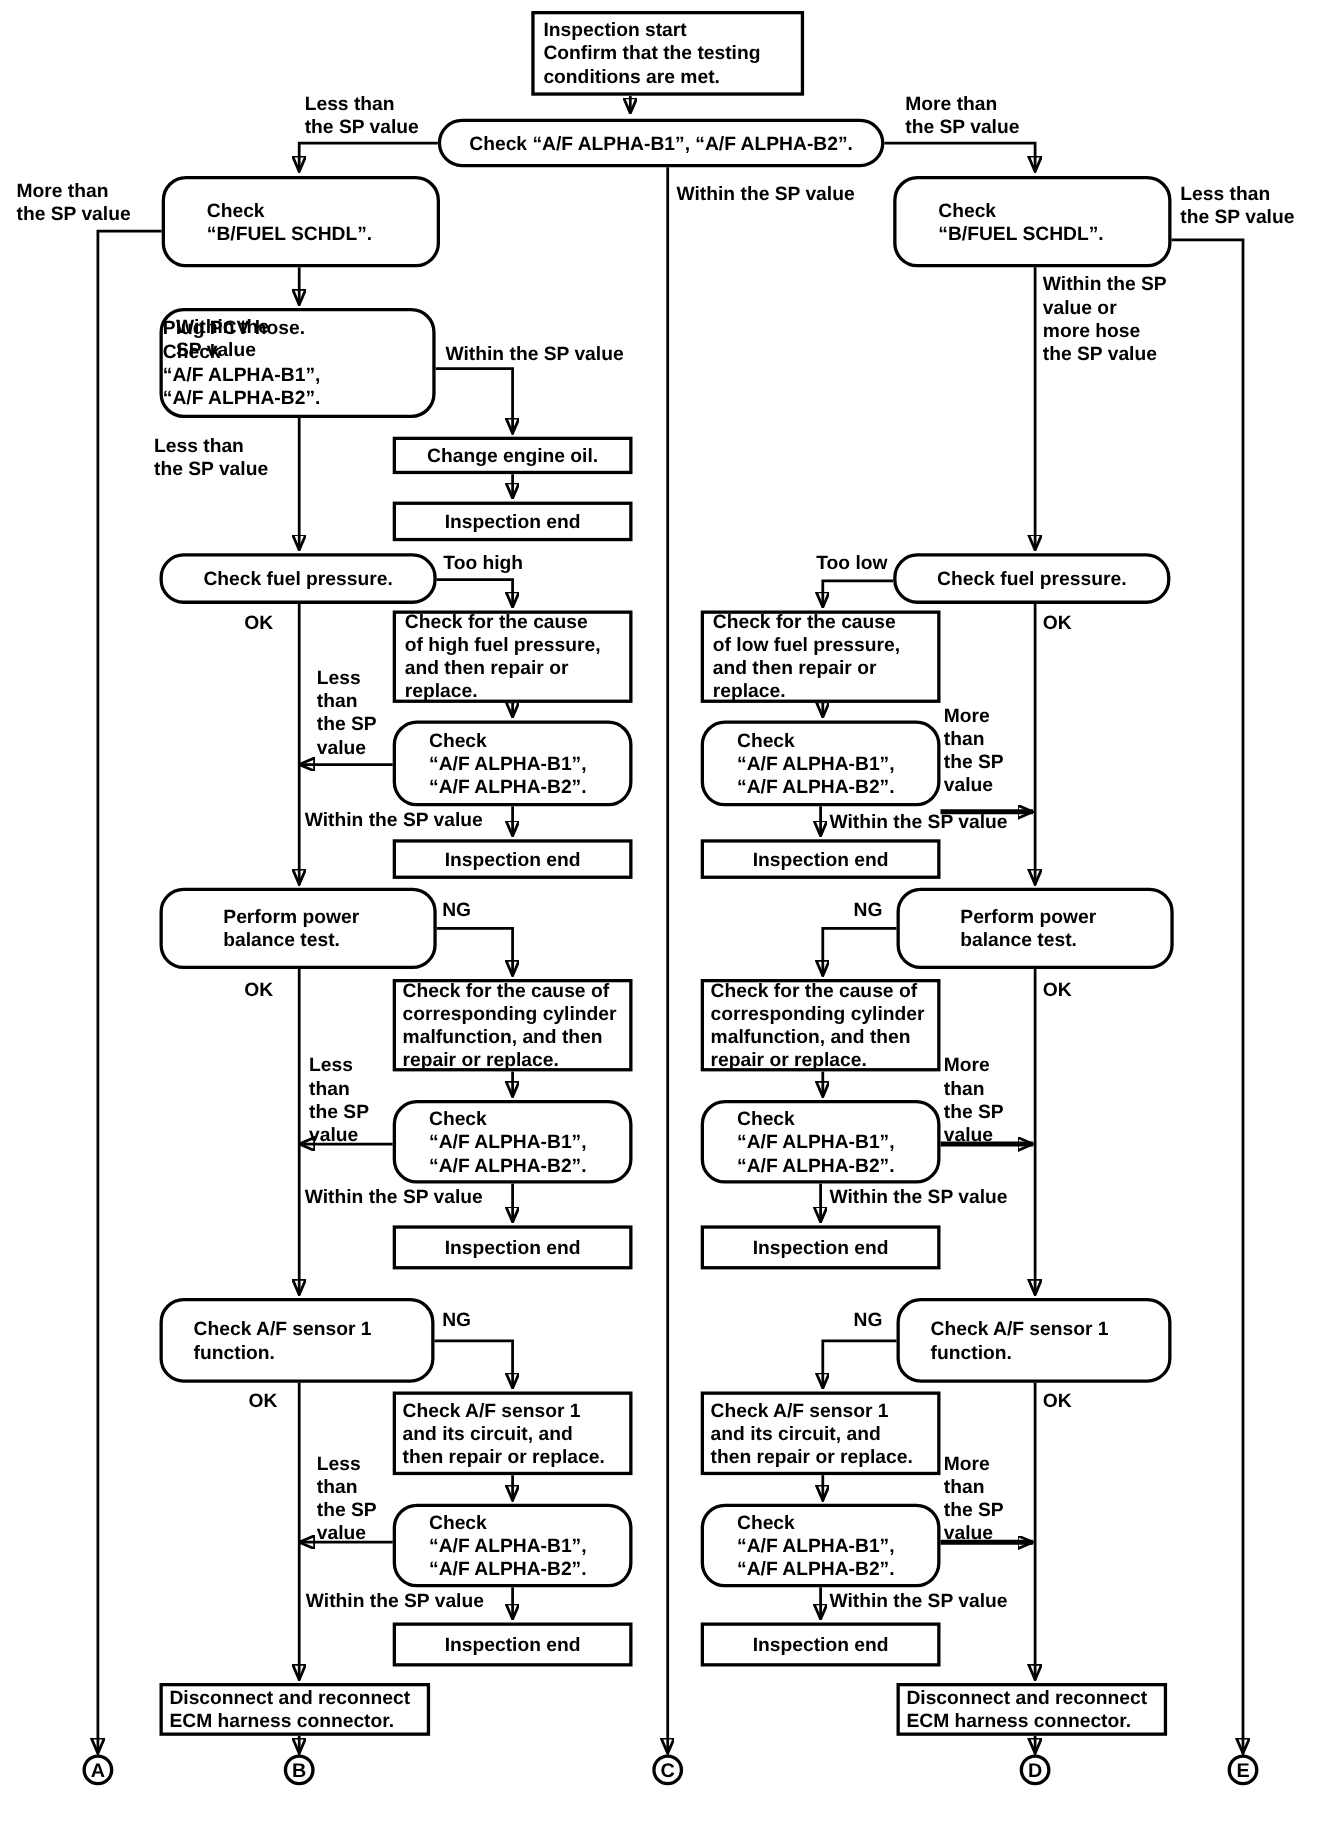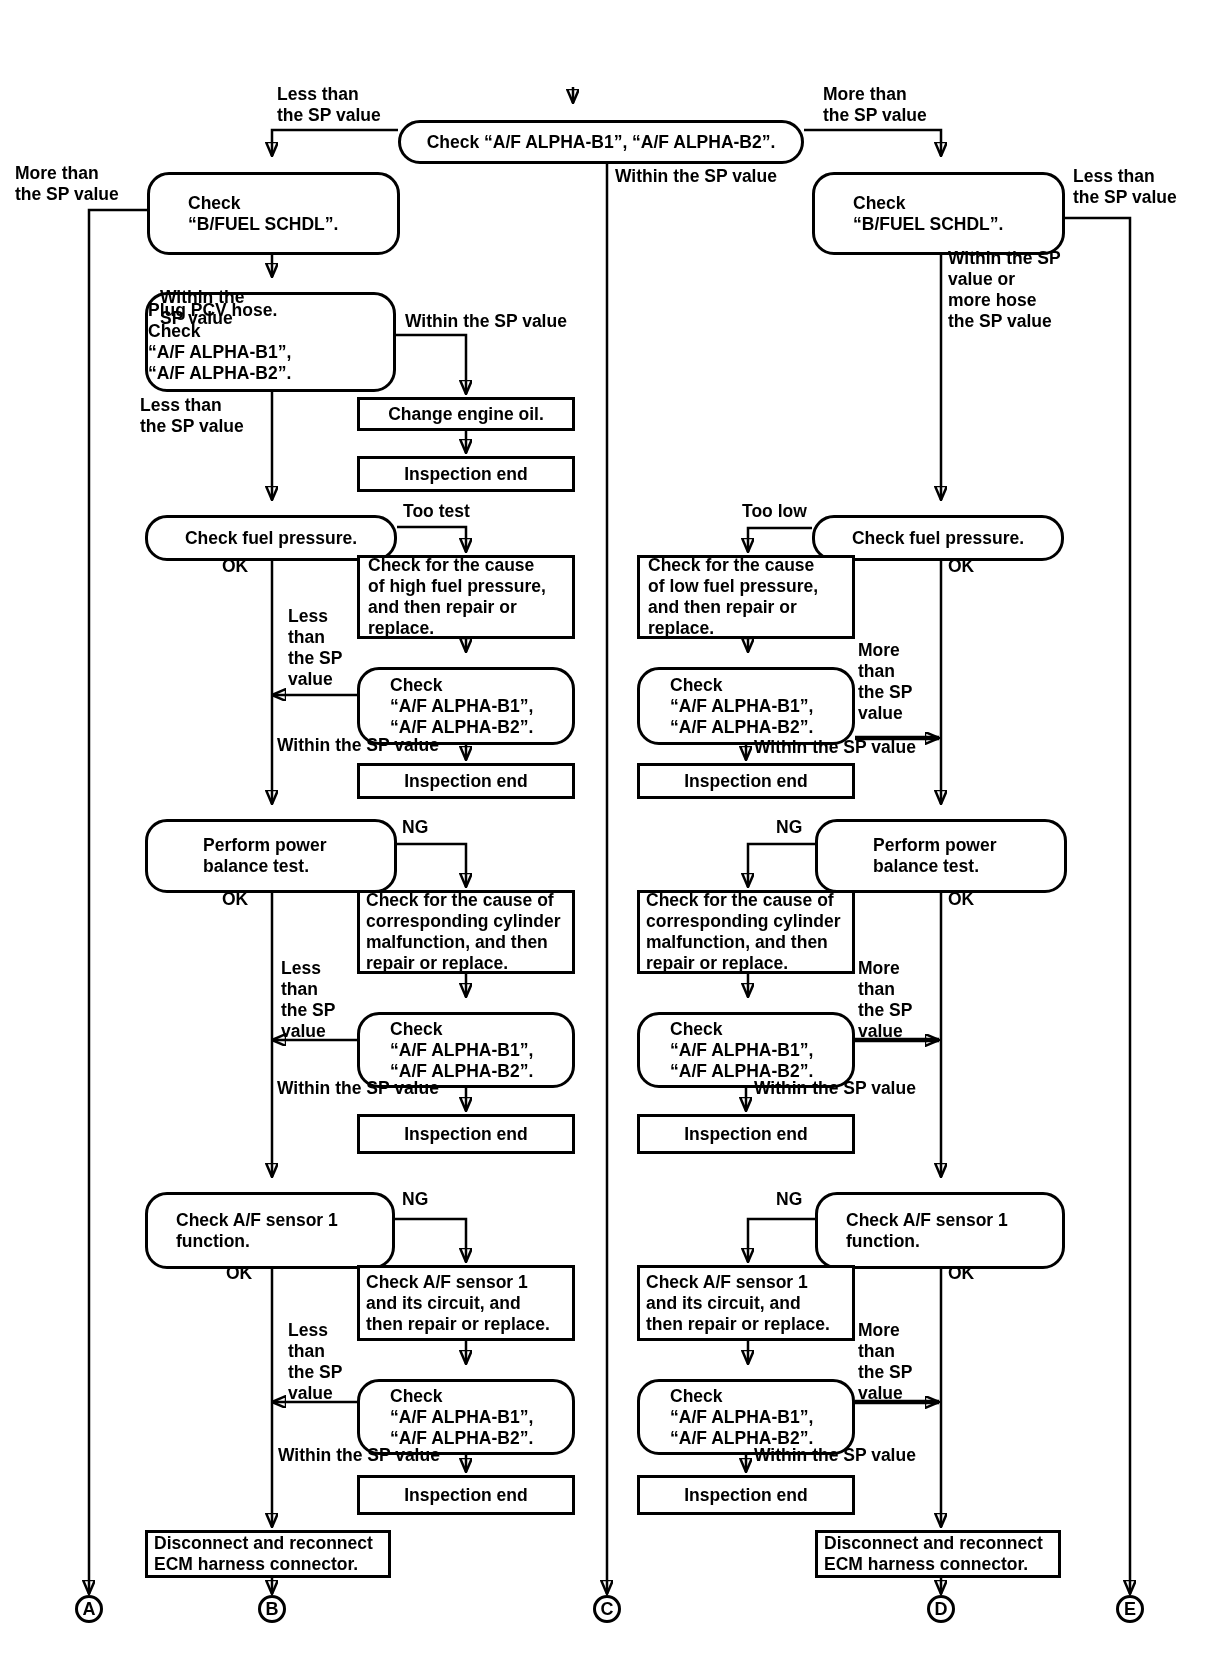--- a/index.html
+++ b/index.html
@@ -4,21 +4,21 @@
 <style>
   html,body{margin:0;padding:0;background:#fff;}
   .stage{position:relative;width:1216px;height:1660px;background:#fff;overflow:hidden;
          font-family:"Liberation Sans",sans-serif;font-weight:bold;color:#000;}
   svg.wires{position:absolute;left:0;top:0;}
   svg.wires path{fill:none;stroke:#000;stroke-width:2.5;}
   svg.wires path.thick{stroke-width:4.5;}
   .node{position:absolute;box-sizing:border-box;border:3px solid #000;background:#fff;
         display:flex;flex-direction:column;justify-content:center;
         white-space:pre-line;font-size:17.5px;line-height:21px;}
-  .round{border-radius:22px;margin-top:12px;}
+  .round{border-radius:22px;}
   .center{align-items:center;text-align:center;}
   .lbl{position:absolute;white-space:pre-line;font-size:17.5px;line-height:21px;}
   .conn{position:absolute;width:28px;height:28px;box-sizing:border-box;border:3px solid #000;
         border-radius:50%;background:#fff;display:flex;align-items:center;justify-content:center;
         font-size:18px;}
 </style>
 </head>
 <body>
 
 <div class="stage">
@@ -67,20 +67,23 @@
     <path d="M941,881 L941,1177" marker-end="url(#arr)"></path>
     <path d="M746,1076 L746,1111" marker-end="url(#arr)"></path>
     <path d="M815,1219 L748,1219 L748,1262" marker-end="url(#arr)"></path>
     <path d="M748,1341 L748,1364" marker-end="url(#arr)"></path>
     <path class="thick" d="M855,1402 L939,1402" marker-end="url(#arr)"></path>
     <path d="M941,1257 L941,1527" marker-end="url(#arr)"></path>
     <path d="M746,1443 L746,1472" marker-end="url(#arr)"></path>
     <path d="M941,1578 L941,1594" marker-end="url(#arr)"></path>
   </svg>
 
+  <div class="node" style="left:483px;top:10px;width:248px;height:77px;padding-left:8px;">Inspection start
+Confirm that the testing
+conditions are met.</div>
   <div class="node round center" style="left:398px;top:108px;width:406px;height:44px;">Check “A/F ALPHA-B1”, “A/F ALPHA-B2”.</div>
 
   <div class="node round" style="left:147px;top:160px;width:253px;height:83px;padding-left:38px;">Check
 “B/FUEL SCHDL”.</div>
   <div class="node round" style="left:145px;top:280px;width:251px;height:100px;">Plug PCV hose.
 Check
 “A/F ALPHA-B1”,
 “A/F ALPHA-B2”.</div>
   <div class="node center" style="left:357px;top:397px;width:218px;height:34px;">Change engine oil.</div>
   <div class="node center" style="left:357px;top:456px;width:218px;height:36px;">Inspection end</div>
@@ -159,21 +162,21 @@
   <div class="lbl" style="left:615px;top:166px;">Within the SP value</div>
   <div class="lbl" style="left:160px;top:250px;margin-top:37px;">Within the
 SP value</div>
   <div class="lbl" style="left:948px;top:248px;">Within the SP
 value or
 more hose
 the SP value</div>
   <div class="lbl" style="left:405px;top:311px;">Within the SP value</div>
   <div class="lbl" style="left:140px;top:395px;">Less than
 the SP value</div>
-  <div class="lbl" style="left:403px;top:501px;">Too test</div>
+  <div class="lbl" style="left:403px;top:501px;">Too high</div>
   <div class="lbl" style="left:742px;top:501px;">Too low</div>
   <div class="lbl" style="left:222px;top:556px;">OK</div>
   <div class="lbl" style="left:948px;top:556px;">OK</div>
   <div class="lbl" style="left:288px;top:606px;">Less
 than
 the SP
 value</div>
   <div class="lbl" style="left:858px;top:640px;">More
 than
 the SP

